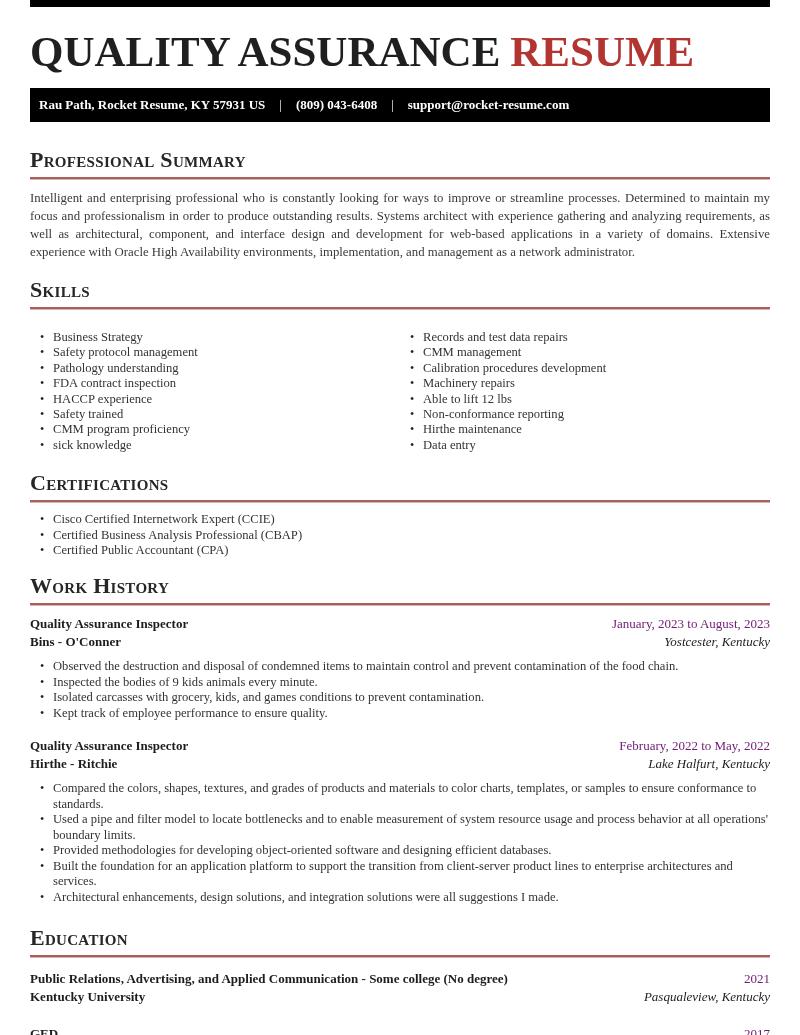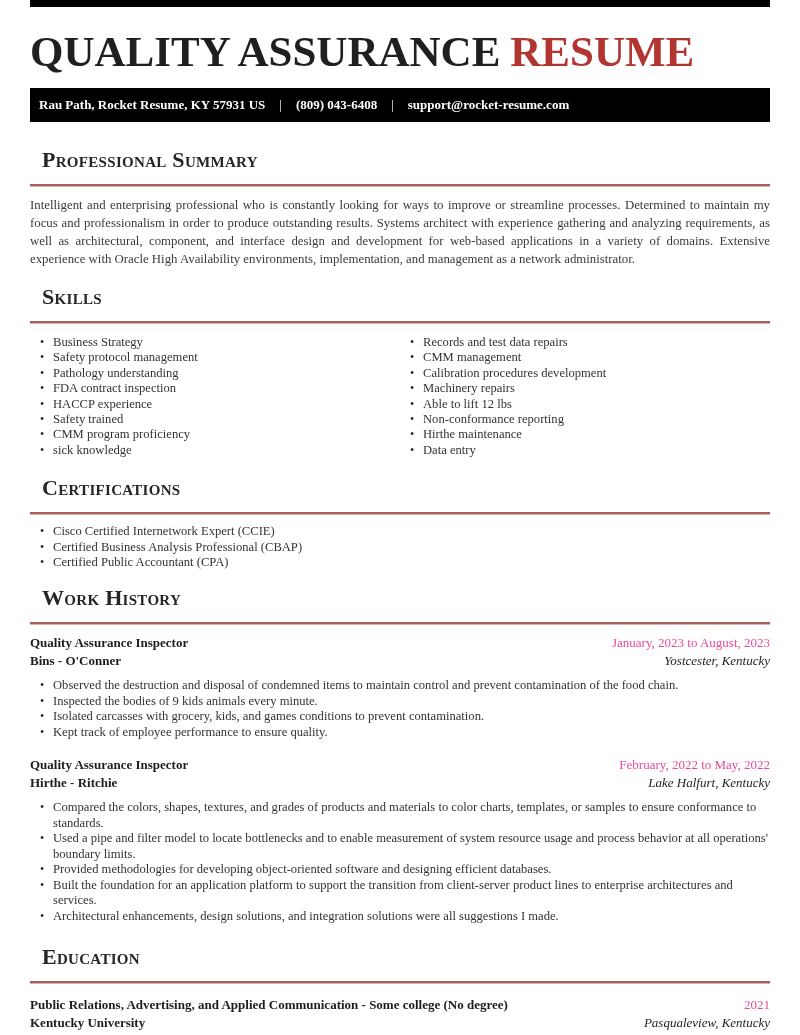--- a/index.html
+++ b/index.html
@@ -22,21 +22,21 @@
   .contact-bar {
     margin-top: 12px; height: 34px; background: #000000;
     display: flex; align-items: center;
     color: #ffffff; font-weight: 700; font-size: 13px;
     padding: 0 0 0 9px;
   }
   .contact-bar .sep { margin: 0 14px; font-weight: 400; }
 
   .section { margin-top: 0; }
   .section h2 {
-    margin: 12px; font-size: 22px; line-height: 25px;
+    margin: 0; font-size: 22px; line-height: 25px;
     font-variant: small-caps; font-weight: 700;
     color: #262626; letter-spacing: 0.3px;
   }
   .rule { height: 2px; background: #a5625c; margin-top: 5px; border-bottom: 1px solid #d8b3ad; }
 
   .mt-summary { margin-top: 25px; }
   .mt-skills { margin-top: 13px; }
   .mt-certs { margin-top: 17px; }
   .mt-work { margin-top: 15px; }
   .mt-edu { margin-top: 20px; }
@@ -50,28 +50,28 @@
   ul.blist li {
     position: relative; padding-left: 23px;
     font-size: 12.6px; line-height: 15.4px; color: #333333;
   }
   ul.blist li::before {
     content: "•"; position: absolute; left: 10px; top: 0;
     font-size: 12px; color: #222222;
   }
   ul.blist.roomy li { line-height: 15.5px; }
 
-  .two-col { display: flex; margin-top: 11px; }
+  .two-col { display: flex; margin-top: 20px; }
   .two-col ul.blist { margin-top: 0; flex: 0 0 50%; }
 
   .job { margin-top: 9px; }
   .job.second { margin-top: 16px; }
   .row { display: flex; justify-content: space-between; align-items: baseline; }
   .row .left-bold { font-weight: 700; font-size: 13px; color: #1d1d1d; line-height: 18px; }
-  .row .right-reg { font-size: 13px; color: #ec4899; line-height: 18px; }
+  .row .right-reg { font-size: 13px; color: #701a75; line-height: 18px; }
   .row .right-it { font-size: 13px; color: #1d1d1d; font-style: italic; line-height: 18px; }
   .job ul.blist { margin-top: 8px; }
 
   .edu-entry { margin-top: 12px; }
   .edu-entry.second { margin-top: 19px; }
   .edu-entry .row { line-height: 17px; }
 </style>
 </head>
 <body>
 

